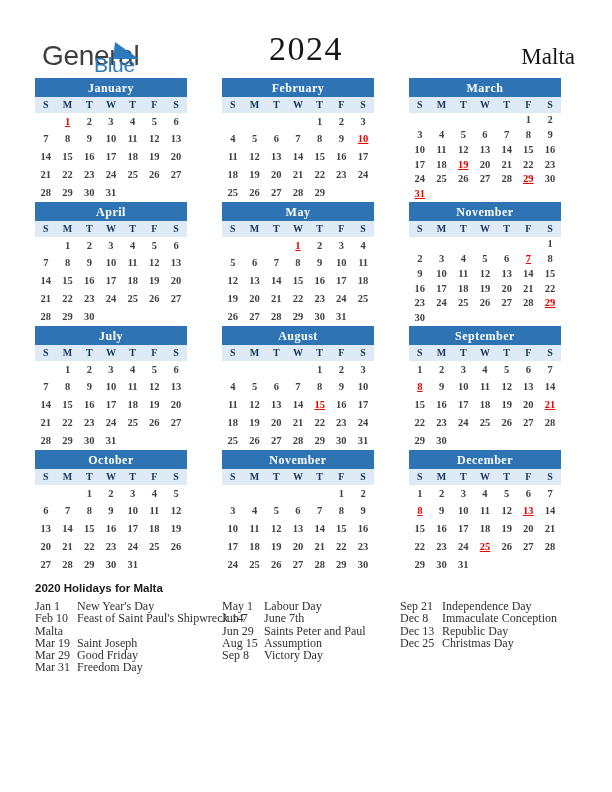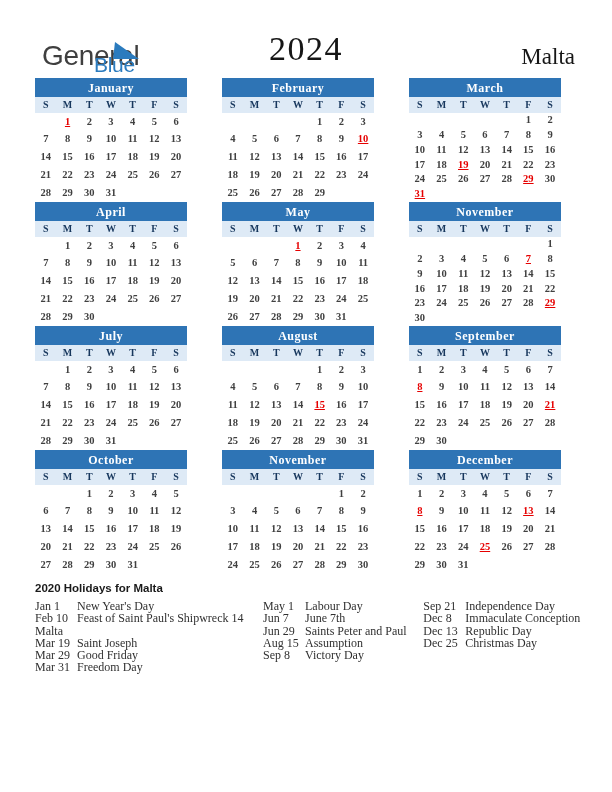--- a/index.html
+++ b/index.html
@@ -32,21 +32,21 @@
   tr.dow th{height:16px;background:var(--weekday-bg);color:var(--weekday-text);font-size:10px;font-weight:bold;}
   table.month td{height:14.5px;font-size:10.5px;font-weight:bold;color:var(--day-text);}
   table.month td.hol{color:var(--holiday-red);text-decoration:underline;text-decoration-thickness:1px;text-underline-offset:1px;}
 
   
   .holidays{position:absolute;left:35px;top:582px;width:546px;}
   .holidays h2{font-family:"Liberation Sans","DejaVu Sans",sans-serif;font-size:11.5px;font-weight:bold;color:#1a1a1a;}
   .holiday-cols{display:flex;margin-top:6px;}
   .hcol{display:flex;flex-direction:column;}
   .hcol-0{width:187px;}
-  .hcol-1{width:178px;margin-left:41px;}
+  .hcol-1{width:178px;}
   .hcol-2{width:175px;}
   .hrow{display:flex;font-size:12px;line-height:12.3px;color:#303030;}
   .hdate{flex:0 0 42px;}
   .hname{white-space:nowrap;}
 </style>
 </head>
 <body>
 
 <div class="page">
 

